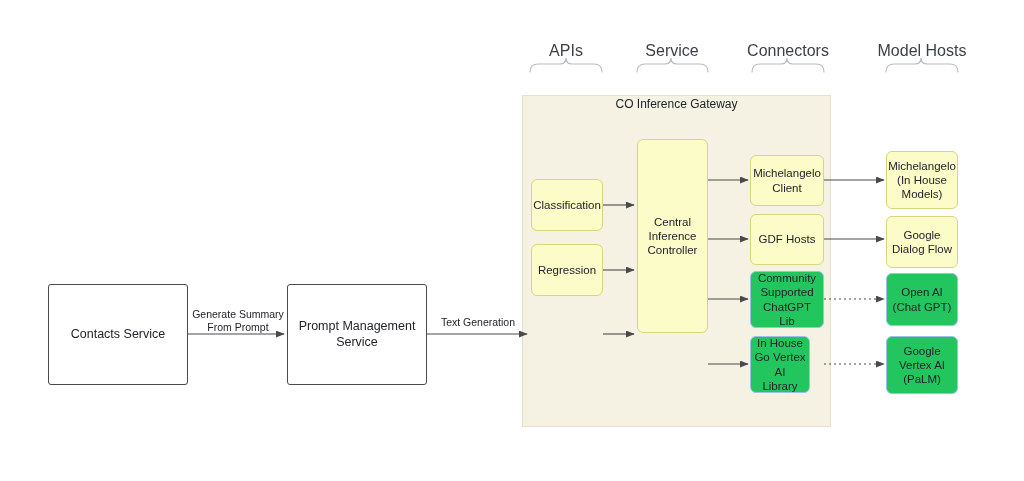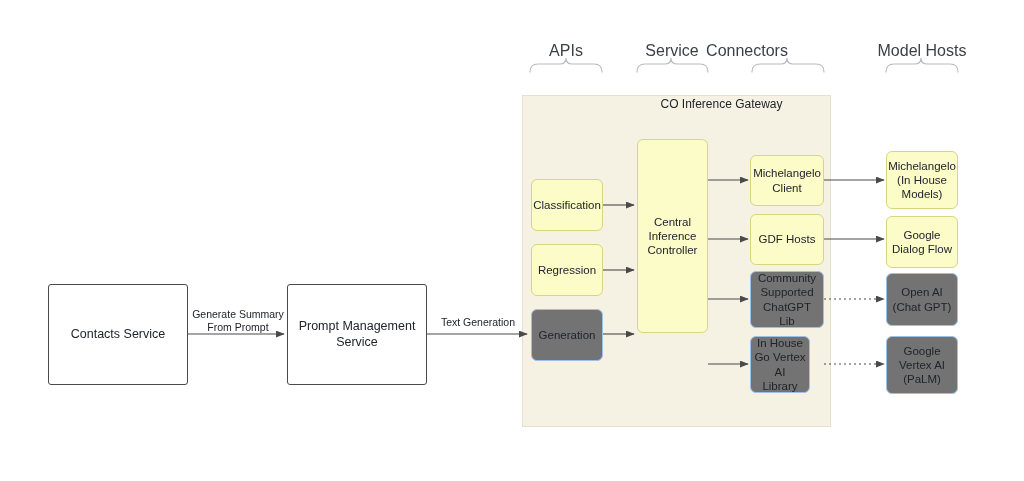--- a/index.html
+++ b/index.html
@@ -45,37 +45,36 @@
     border-radius: 3px;
     font-size: 12.5px;
   }
   .node.yellow {
     background: #fcfcc9;
     border: 1px solid #d6d67e;
     border-radius: 6px;
     font-size: 11.5px;
   }
   .node.blue {
-    background: #737373;
+    background: #22c55e;
     border: 1px solid #9cc0e8;
     border-radius: 6px;
     font-size: 11.5px;
   }
   .gateway-panel {
     position: absolute;
     box-sizing: border-box;
     background: #f5f2e3;
     border: 1px solid #e6e1cc;
   }
   .gateway-title {
     position: absolute;
     text-align: center;
     font-size: 12px;
     color: #21242b;
-    margin-left: 45px;
   }
   .group-label {
     position: absolute;
     text-align: center;
     font-size: 16px;
     color: #3b3f46;
   }
   .edge-label {
     position: absolute;
     text-align: center;
@@ -125,34 +124,33 @@
     <g stroke="#b8bcc2" stroke-width="1.2" fill="none" stroke-linecap="round">
       <path d="M530,72 Q530,64 538,64 L560,64 Q566,64 566,58 Q566,64 572,64 L594,64 Q602,64 602,72"></path>
       <path d="M637,72 Q637,64 645,64 L665,64 Q671,64 671,58 Q671,64 677,64 L700,64 Q708,64 708,72"></path>
       <path d="M752,72 Q752,64 760,64 L781,64 Q787,64 787,58 Q787,64 793,64 L816,64 Q824,64 824,72"></path>
       <path d="M886,72 Q886,64 894,64 L915,64 Q921,64 921,58 Q921,64 927,64 L950,64 Q958,64 958,72"></path>
     </g>
   </svg>
 
   <div class="group-label" style="left:516px; top:42px; width:100px;">APIs</div>
   <div class="group-label" style="left:622px; top:42px; width:100px;">Service</div>
-  <div class="group-label" style="left:697px; top:42px; width:100px;">Connectors</div>
+  <div class="group-label" style="left:738px; top:42px; width:100px;">Connectors</div>
   <div class="group-label" style="left:872px; top:42px; width:100px;">Model Hosts</div>
 
   <div class="node plain" style="left:48px; top:284px; width:140px; height:101px;">Contacts Service</div>
   <div class="node plain" style="left:287px; top:284px; width:140px; height:101px;">Prompt Management
 Service</div>
 
   <div class="edge-label" style="left:183px; top:308px; width:110px;">Generate Summary
 From Prompt</div>
   <div class="edge-label" style="left:432px; top:316px; width:92px;">Text Generation</div>
 
   <div class="node yellow" style="left:531px; top:179px; width:72px; height:52px;">Classification</div>
   <div class="node yellow" style="left:531px; top:244px; width:72px; height:52px;">Regression</div>
-  <div class="node blue" style="left:531px; top:309px; width:72px; height:52px;">Generation</div>
 
   <div class="node yellow" style="left:637px; top:139px; width:71px; height:194px;">Central
 Inference
 Controller</div>
 
   <div class="node yellow" style="left:750px; top:155px; width:74px; height:51px;">Michelangelo
 Client</div>
   <div class="node yellow" style="left:750px; top:214px; width:74px; height:51px;">GDF Hosts</div>
   <div class="node blue" style="left:750px; top:271px; width:74px; height:57px;">Community
 Supported

